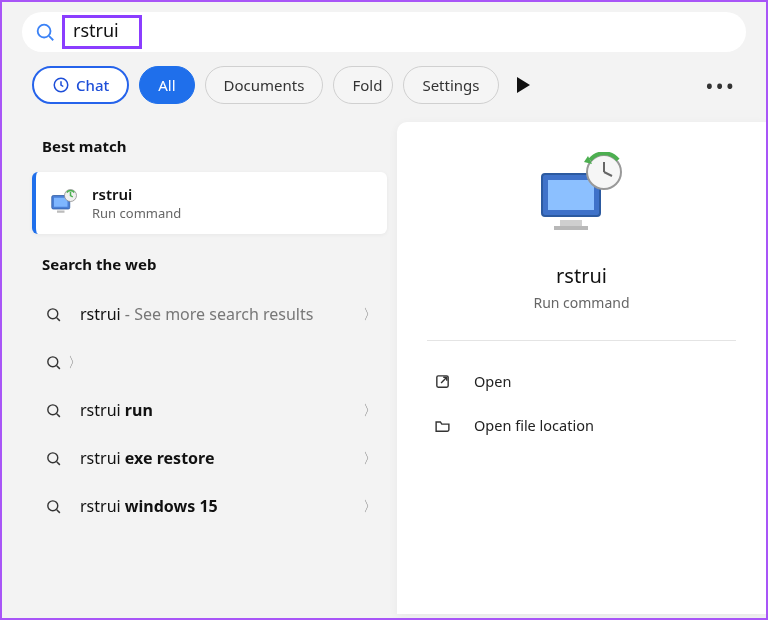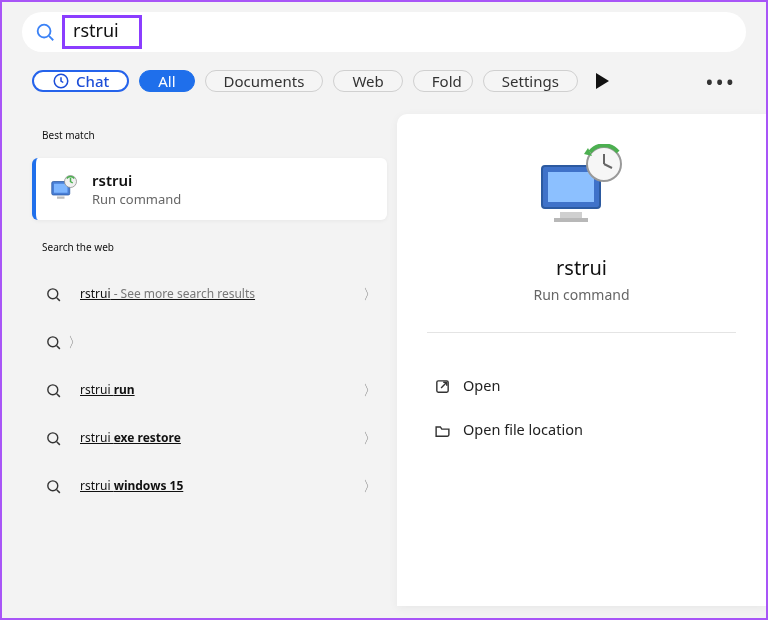--- a/index.html
+++ b/index.html
@@ -4,48 +4,48 @@
 <style>
   * { box-sizing: border-box; margin: 0; padding: 0; font-family: "Segoe UI", system-ui, sans-serif; }
   body { width: 768px; height: 620px; background: #f3f3f3; border: 2px solid #a855f7; overflow: hidden; }
 
   .search-row { padding: 10px 20px 0 20px; display: flex; align-items: center; }
   .search-bar { flex: 1; display: flex; align-items: center; height: 40px; background: #fff; border-radius: 20px; padding: 0 12px; }
   .search-bar svg { flex: none; }
   .search-highlight { margin-left: 6px; border: 3px solid #8b3dff; padding: 0 20px 4px 8px; height: 34px; display: flex; align-items: center; font-size: 18px; color: #111; }
 
   .tab-row { display: flex; align-items: center; gap: 10px; padding: 14px 20px 18px 30px; }
-  .pill { height: 22px; padding: 0 18px; display: flex; align-items: center; justify-content: center; border: 1px solid #d0d0d0; border-radius: 20px; font-size: 15px; color: #333; background: #f5f5f5; cursor: pointer; white-space: nowrap; }
+  .pill { height: 38px; padding: 0 18px; display: flex; align-items: center; justify-content: center; border: 1px solid #d0d0d0; border-radius: 20px; font-size: 15px; color: #333; background: #f5f5f5; cursor: pointer; white-space: nowrap; }
   .pill.chat { border: 2px solid #2563eb; color: #1d4ed8; background: #fff; gap: 6px; font-weight: 500; }
   .pill.all { background: #1f6feb; border-color: #1f6feb; color: #fff; justify-content: center; }
   .pill.folder { padding-right: 10px; }
   .play { width: 0; height: 0; border-top: 8px solid transparent; border-bottom: 8px solid transparent; border-left: 13px solid #111; margin-left: 8px; cursor: pointer; }
   .dots { margin-left: auto; font-size: 22px; color: #333; cursor: pointer; letter-spacing: 2px; padding-right: 10px;}
 
   .columns { display: flex; height: calc(100% - 124px); }
   .left { width: 395px; padding-left: 30px; padding-right: 10px; overflow: hidden; }
   .right { flex: 1; background: #fff; border-radius: 10px 0 0 0; margin-right: 0; box-shadow: 0 2px 10px rgba(0,0,0,.05); padding: 30px 30px 10px 30px; display: flex; flex-direction: column; }
 
-  .section-head { font-weight: 400; font-size: 10px; color: #111; margin: 14px 0 16px 10px; }
+  .section-head { font-weight: 700; font-size: 15px; color: #111; margin: 14px 0 16px 10px; }
   .best-card { background: #fff; border-radius: 6px; padding: 12px 12px; display: flex; align-items: center; gap: 14px; border-left: 4px solid #1f6feb; box-shadow: 0 1px 4px rgba(0,0,0,.05); margin-bottom: 20px; cursor:pointer; }
   .best-card .ic { width: 30px; height: 30px; }
   .best-card .t1 { font-weight: 600; font-size: 15px; color: #111; }
   .best-card .t2 { font-size: 13px; color: #666; }
 
   .web-item { display: flex; align-items: center; height: 48px; padding: 0 10px 0 6px; cursor: pointer; }
   .web-item .mag { width: 30px; display:flex; justify-content:center; }
-  .web-item .txt { flex: 1; font-size: 12px; color: #111; padding-left: 12px; line-height: 1.3; text-decoration: underline; }
+  .web-item .txt { flex: 1; font-size: 16px; color: #111; padding-left: 12px; line-height: 1.3; }
   .web-item .txt .sub { color: #777; }
   .web-item .chev { color: #888; font-size: 14px; }
 
   .detail-icon { align-self: center; width: 100px; height: 90px; margin-bottom: 20px; }
   .detail-title { text-align: center; font-size: 20px; color: #111; margin-bottom: 4px; }
   .detail-sub { text-align: center; font-size: 14px; color: #666; margin-bottom: 28px; }
   .divider { height: 1px; background: #e4e4e4; margin-bottom: 18px; }
-  .action { display: flex; align-items: flex-end; gap: 12px; height: 44px; font-size: 14.5px; color: #222; cursor: pointer; padding-left: 6px; }
+  .action { display: flex; align-items: center; gap: 23px; height: 44px; font-size: 14.5px; color: #222; cursor: pointer; padding-left: 6px; }
   .action .aic { width: 18px; height: 18px; display:flex; align-items:center; justify-content:center; }
 
   strong { font-weight: 700; }
 </style>
 </head>
 <body>
 
 <div class="search-row">
   <div class="search-bar">
     <svg width="22" height="22" viewBox="0 0 24 24" fill="none" stroke="#3b82f6" stroke-width="2">
@@ -64,23 +64,20 @@
         <circle cx="12" cy="12" r="9"></circle>
         <path d="M12 7v5l3 2"></path>
       </svg>
     <span>Chat</span>
   </div>
   <div class="pill all">
       <span>All</span>
     </div>
   <div class="pill">
       <span>Documents</span>
-    </div>
-  <div class="pill">
-      <span>Web</span>
     </div>
   <div class="pill folder">
       <span>Fold</span>
     </div>
   <div class="pill">
       <span>Settings</span>
     </div>
   <div class="play"></div>
   <div class="dots">•••</div>
 </div>

